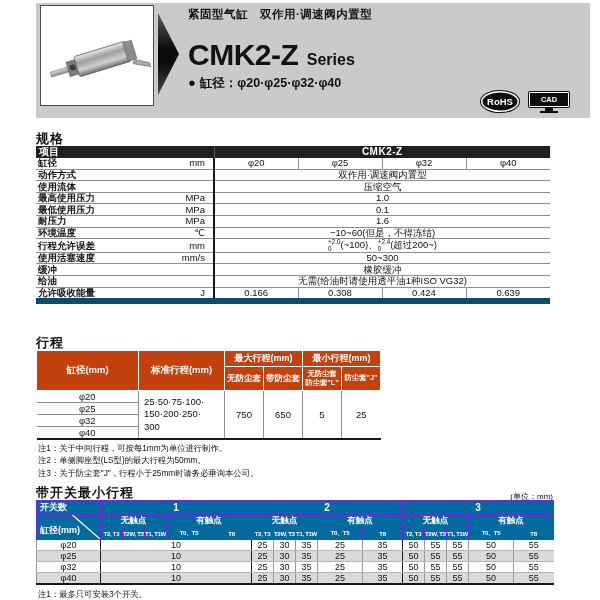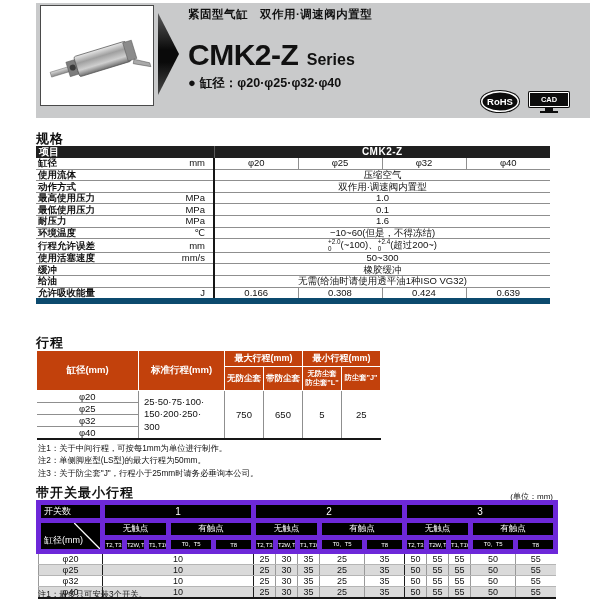--- a/index.html
+++ b/index.html
@@ -68,21 +68,21 @@
   .stroke { border-bottom:2px solid #161616; }
   .stroke td.std { text-align:left; padding-left:5px; font-size:9.5px; line-height:1.3; white-space:nowrap; }
   .stroke tr:last-child td { border-bottom:2px solid #161616; }
 
   .notes { position:absolute; left:38px; font-size:8.3px; line-height:1.5; color:#111; }
 
   
   .sw-head { position:absolute; left:36px; top:484px; width:517px; display:flex; justify-content:space-between; align-items:flex-end; }
   .sw-unit { font-size:8px; }
   .sw { position:absolute; left:36px; top:500px; width:517px; table-layout:fixed; font-size:9px; }
-  .sw th { background:#000000; color:#fff; border:5px solid #6d28d9; font-weight:normal; text-align:center; padding:0; overflow:hidden; }
+  .sw th { background:#0369a1; color:#fff; border:1px solid #6d28d9; font-weight:bold; text-align:center; padding:0; overflow:hidden; }
   .sw .cnt { height:12px; font-size:10px; }
   .sw .grp { height:11px; font-size:8.5px; }
   .sw .mdl { height:12px; font-size:6px; letter-spacing:-0.3px; white-space:nowrap; }
   .sw .corner-top { text-align:left; padding-left:3px; font-size:9px; }
   .sw .corner-bot { position:relative; text-align:left; vertical-align:bottom; padding:0 0 2px 3px; font-size:9px; }
   .sw .corner-bot svg { position:absolute; left:0; top:0; width:100%; height:100%; }
   .sw td { text-align:center; height:10.5px; border-left:1px solid #9a9a9a; }
   .sw td.gb { border-left:1.5px solid #1d1d1d; }
   .sw tr.alt td { background:#dadada; }
   .sw tbody tr td { border-bottom:1px solid #b5b5b5; }
@@ -159,28 +159,28 @@
     <tbody>
       <tr>
         <td class="lbl">缸径</td>
         <td class="unit">mm</td>
         <td class="val vfirst">φ20</td>
         <td class="val vsep">φ25</td>
         <td class="val vsep">φ32</td>
         <td class="val vsep">φ40</td>
       </tr>
       <tr>
+        <td class="lbl">动作方式</td>
+        <td class="unit"></td>
+        <td class="val vfirst" colspan="4">双作用·调速阀内置型</td>
+      </tr>
+      <tr>
         <td class="lbl">使用流体</td>
         <td class="unit"></td>
         <td class="val vfirst" colspan="4">压缩空气</td>
-      </tr>
-      <tr>
-        <td class="lbl">动作方式</td>
-        <td class="unit"></td>
-        <td class="val vfirst" colspan="4">双作用·调速阀内置型</td>
       </tr>
       <tr>
         <td class="lbl">最高使用压力</td>
         <td class="unit">MPa</td>
         <td class="val vfirst" colspan="4">1.0</td>
       </tr>
       <tr>
         <td class="lbl">最低使用压力</td>
         <td class="unit">MPa</td>
         <td class="val vfirst" colspan="4">0.1</td>

